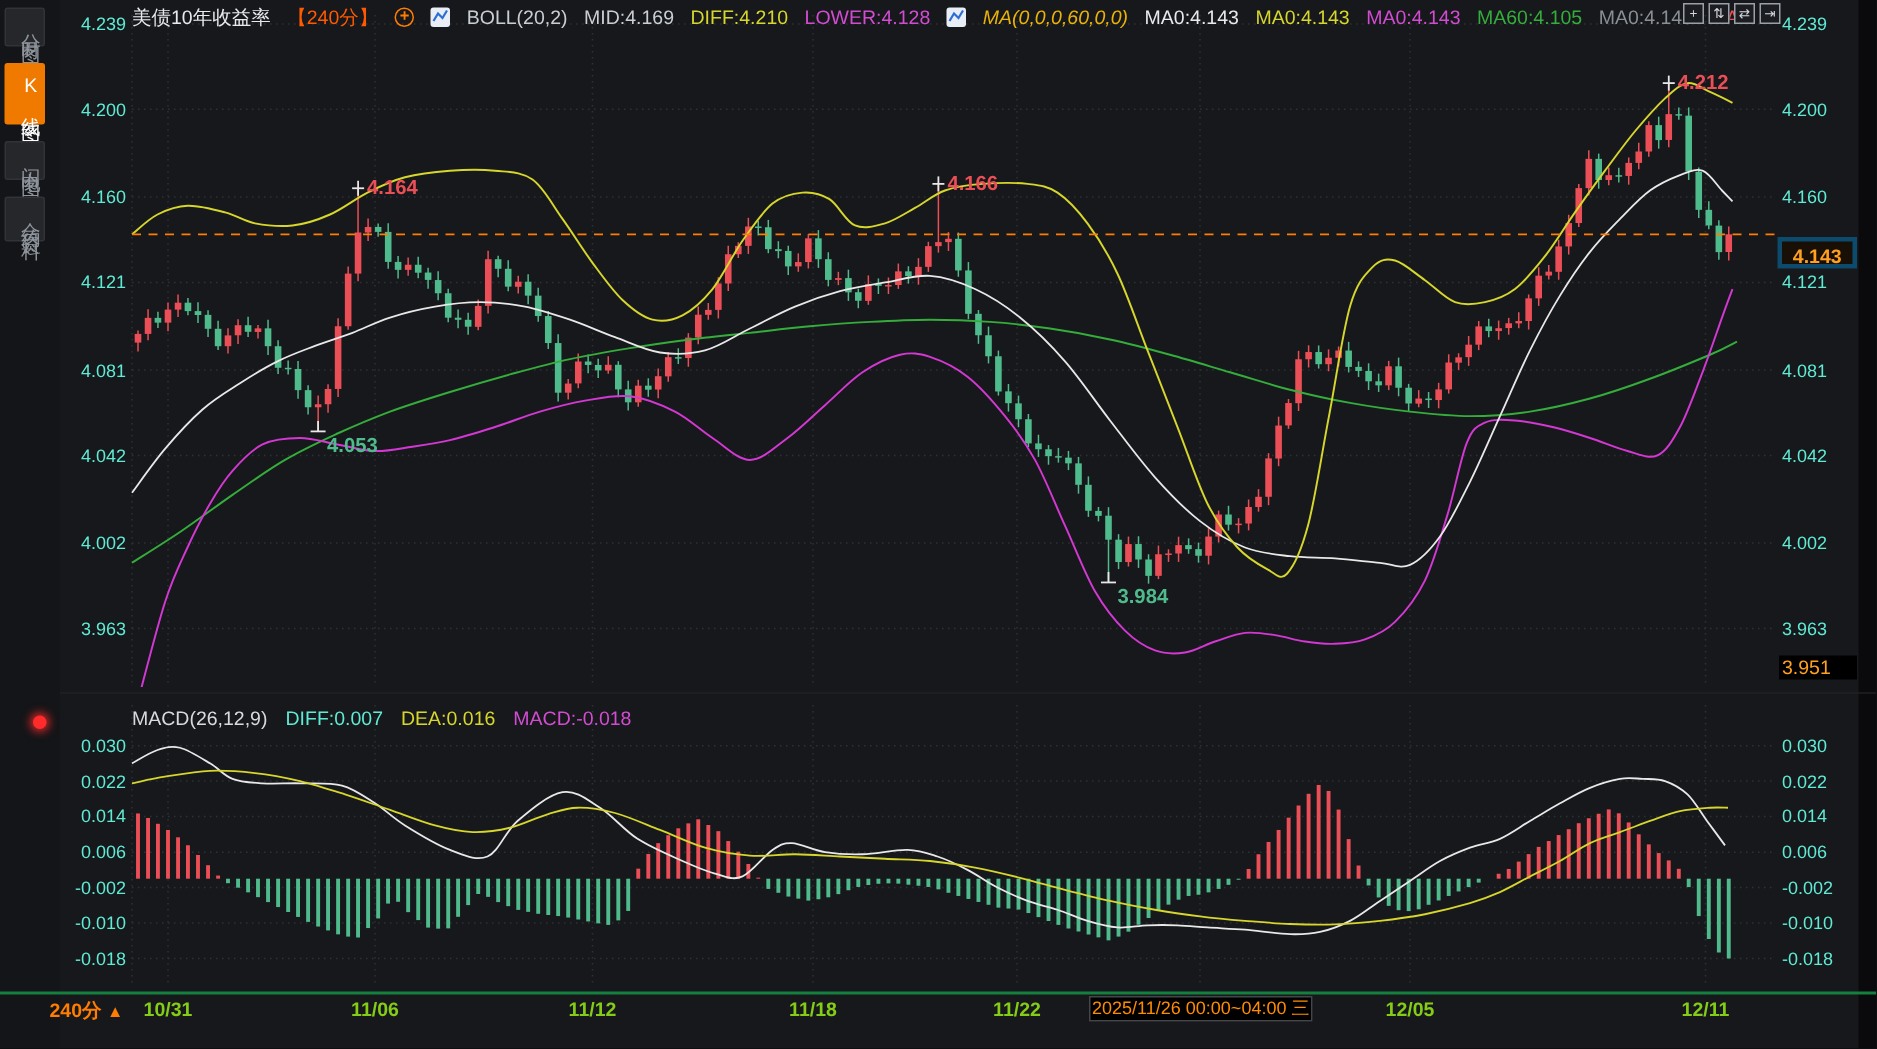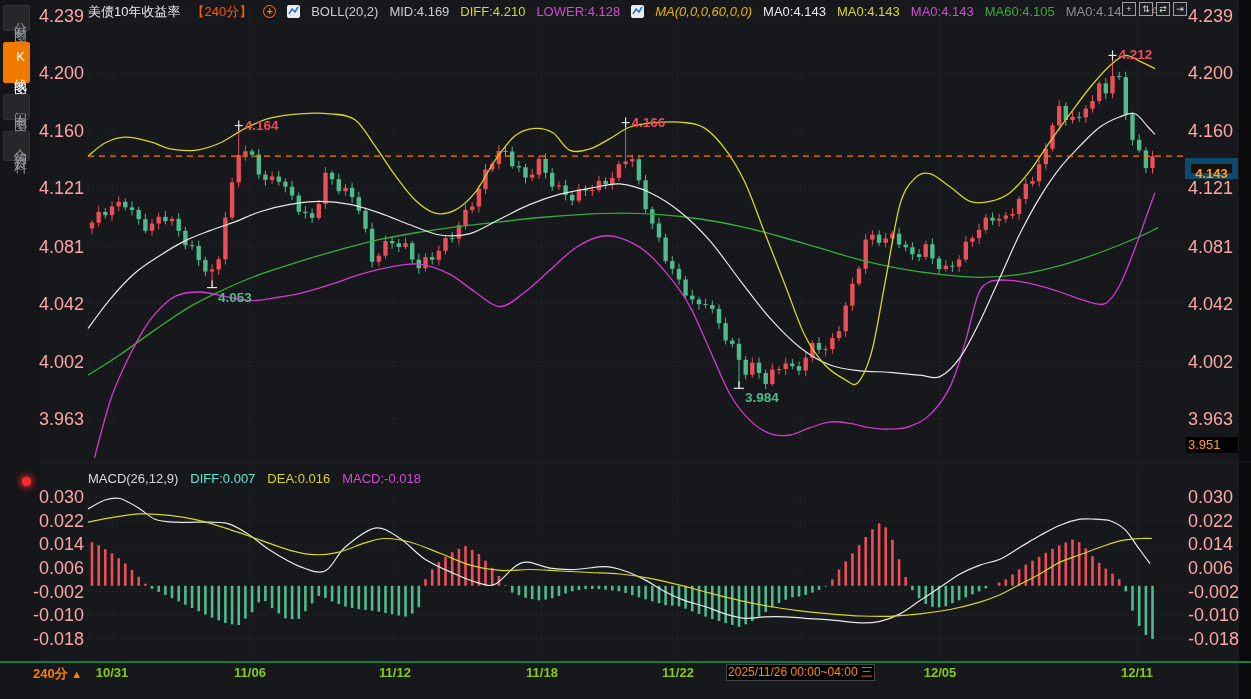--- a/index.html
+++ b/index.html
@@ -18,24 +18,24 @@
   .chart-header{position:absolute;left:88px;top:3px;height:17px;display:flex;gap:11px;align-items:center;
                 font-size:13px;white-space:nowrap;}
   .hseg{line-height:15px;}
   .plus-circle{display:inline-block;width:13px;height:13px;border:1px solid #ff7d00;border-radius:50%;
                color:#ff7d00;font-size:11px;line-height:11px;text-align:center;font-weight:bold;}
   .mini-chart{display:inline-block;width:13px;height:13px;background:#e9eef6;border-radius:2px;}
   .tr-icons{position:absolute;left:1122px;top:2px;display:flex;gap:3px;}
   .tr-icon{width:14px;height:14px;border:1px solid #9aa0a8;color:#d4d8de;font-size:9px;line-height:12px;
            text-align:center;background:#1c1d21;cursor:pointer;}
   
-  .yaxis-label{position:absolute;font-size:18px;color:#fca5a5;line-height:16px;}
+  .yaxis-label{position:absolute;font-size:12px;color:#5eead4;line-height:16px;}
   .yaxis-left{left:28px;width:56px;text-align:right;}
   .yaxis-right{left:1188px;width:60px;text-align:left;}
-  .price-tag{position:absolute;left:1185px;top:158px;width:53px;height:21px;border:6px solid #0c4a6e;
+  .price-tag{position:absolute;left:1185px;top:158px;width:53px;height:21px;border:3px solid #0c4a6e;
              color:#ffa020;font-size:13px;font-weight:bold;text-align:center;line-height:19px;background:#181006;}
   .low-tag{position:absolute;left:1186px;top:437px;width:52px;height:16px;color:#ffa020;font-size:13px;
            background:#000;line-height:16px;padding-left:2px;}
   
   .macd-header{position:absolute;left:88px;top:471px;height:16px;display:flex;gap:12px;font-size:13px;white-space:nowrap;}
   
   .xaxis-row{position:absolute;left:0;top:661px;width:1251px;height:20px;border-top:2px solid #15803d;}
   .xtick{position:absolute;top:2px;width:70px;margin-left:-35px;text-align:center;color:#84cc16;
          font-size:13px;font-weight:bold;}
   .interval-label{position:absolute;left:33px;top:2px;color:#ff7d00;font-size:13px;font-weight:bold;cursor:pointer;}

